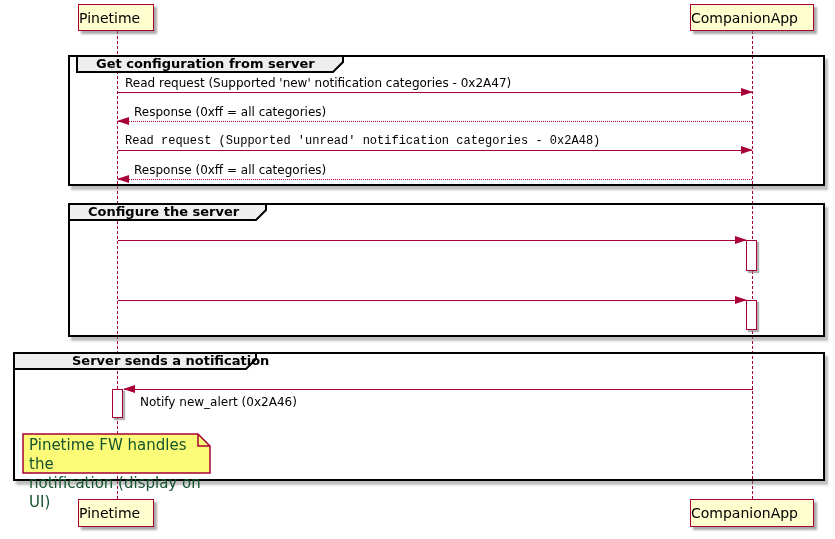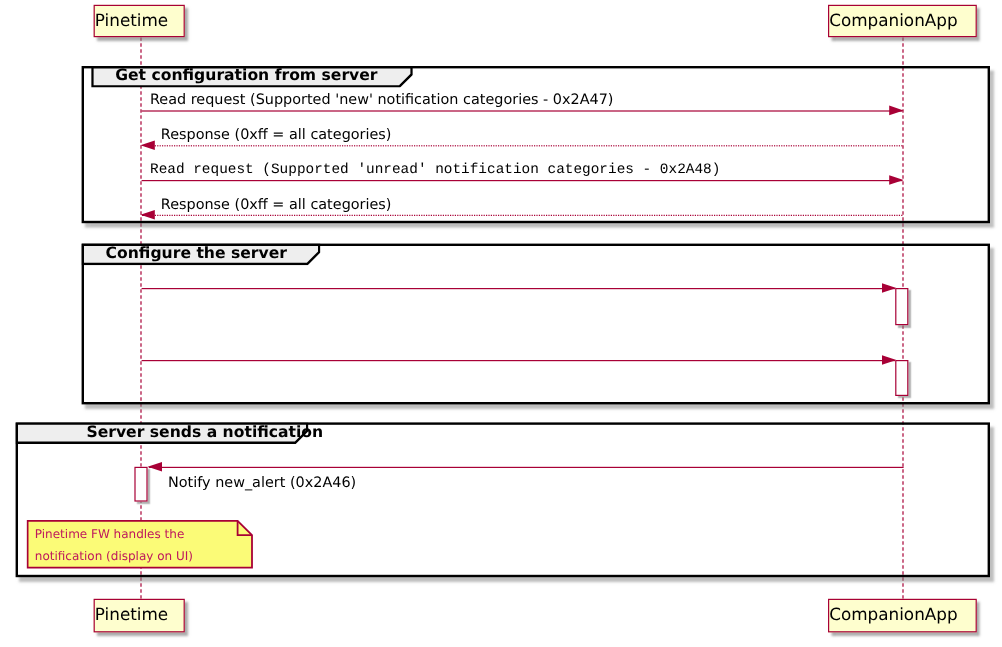--- a/index.html
+++ b/index.html
@@ -87,21 +87,21 @@
     box-shadow:2px 2px 1px rgba(125,125,125,.6);
     z-index:4;
   }
   
   .note{
     position:absolute;z-index:5;
   }
   .note svg{display:block;}
   .note-text{
     position:absolute;top:3px;left:7px;
-    font-size:10px;line-height:19px;color:#be185d;
+    font-size:15px;line-height:19px;color:#14532d;
     white-space:pre-line;
   }
 </style>
 </head>
 <body>
 
 <div class="canvas">
 
   <div class="lifeline" style="left:117px;top:31px;height:468px;"></div>
   <div class="lifeline" style="left:752px;top:31px;height:468px;"></div>

